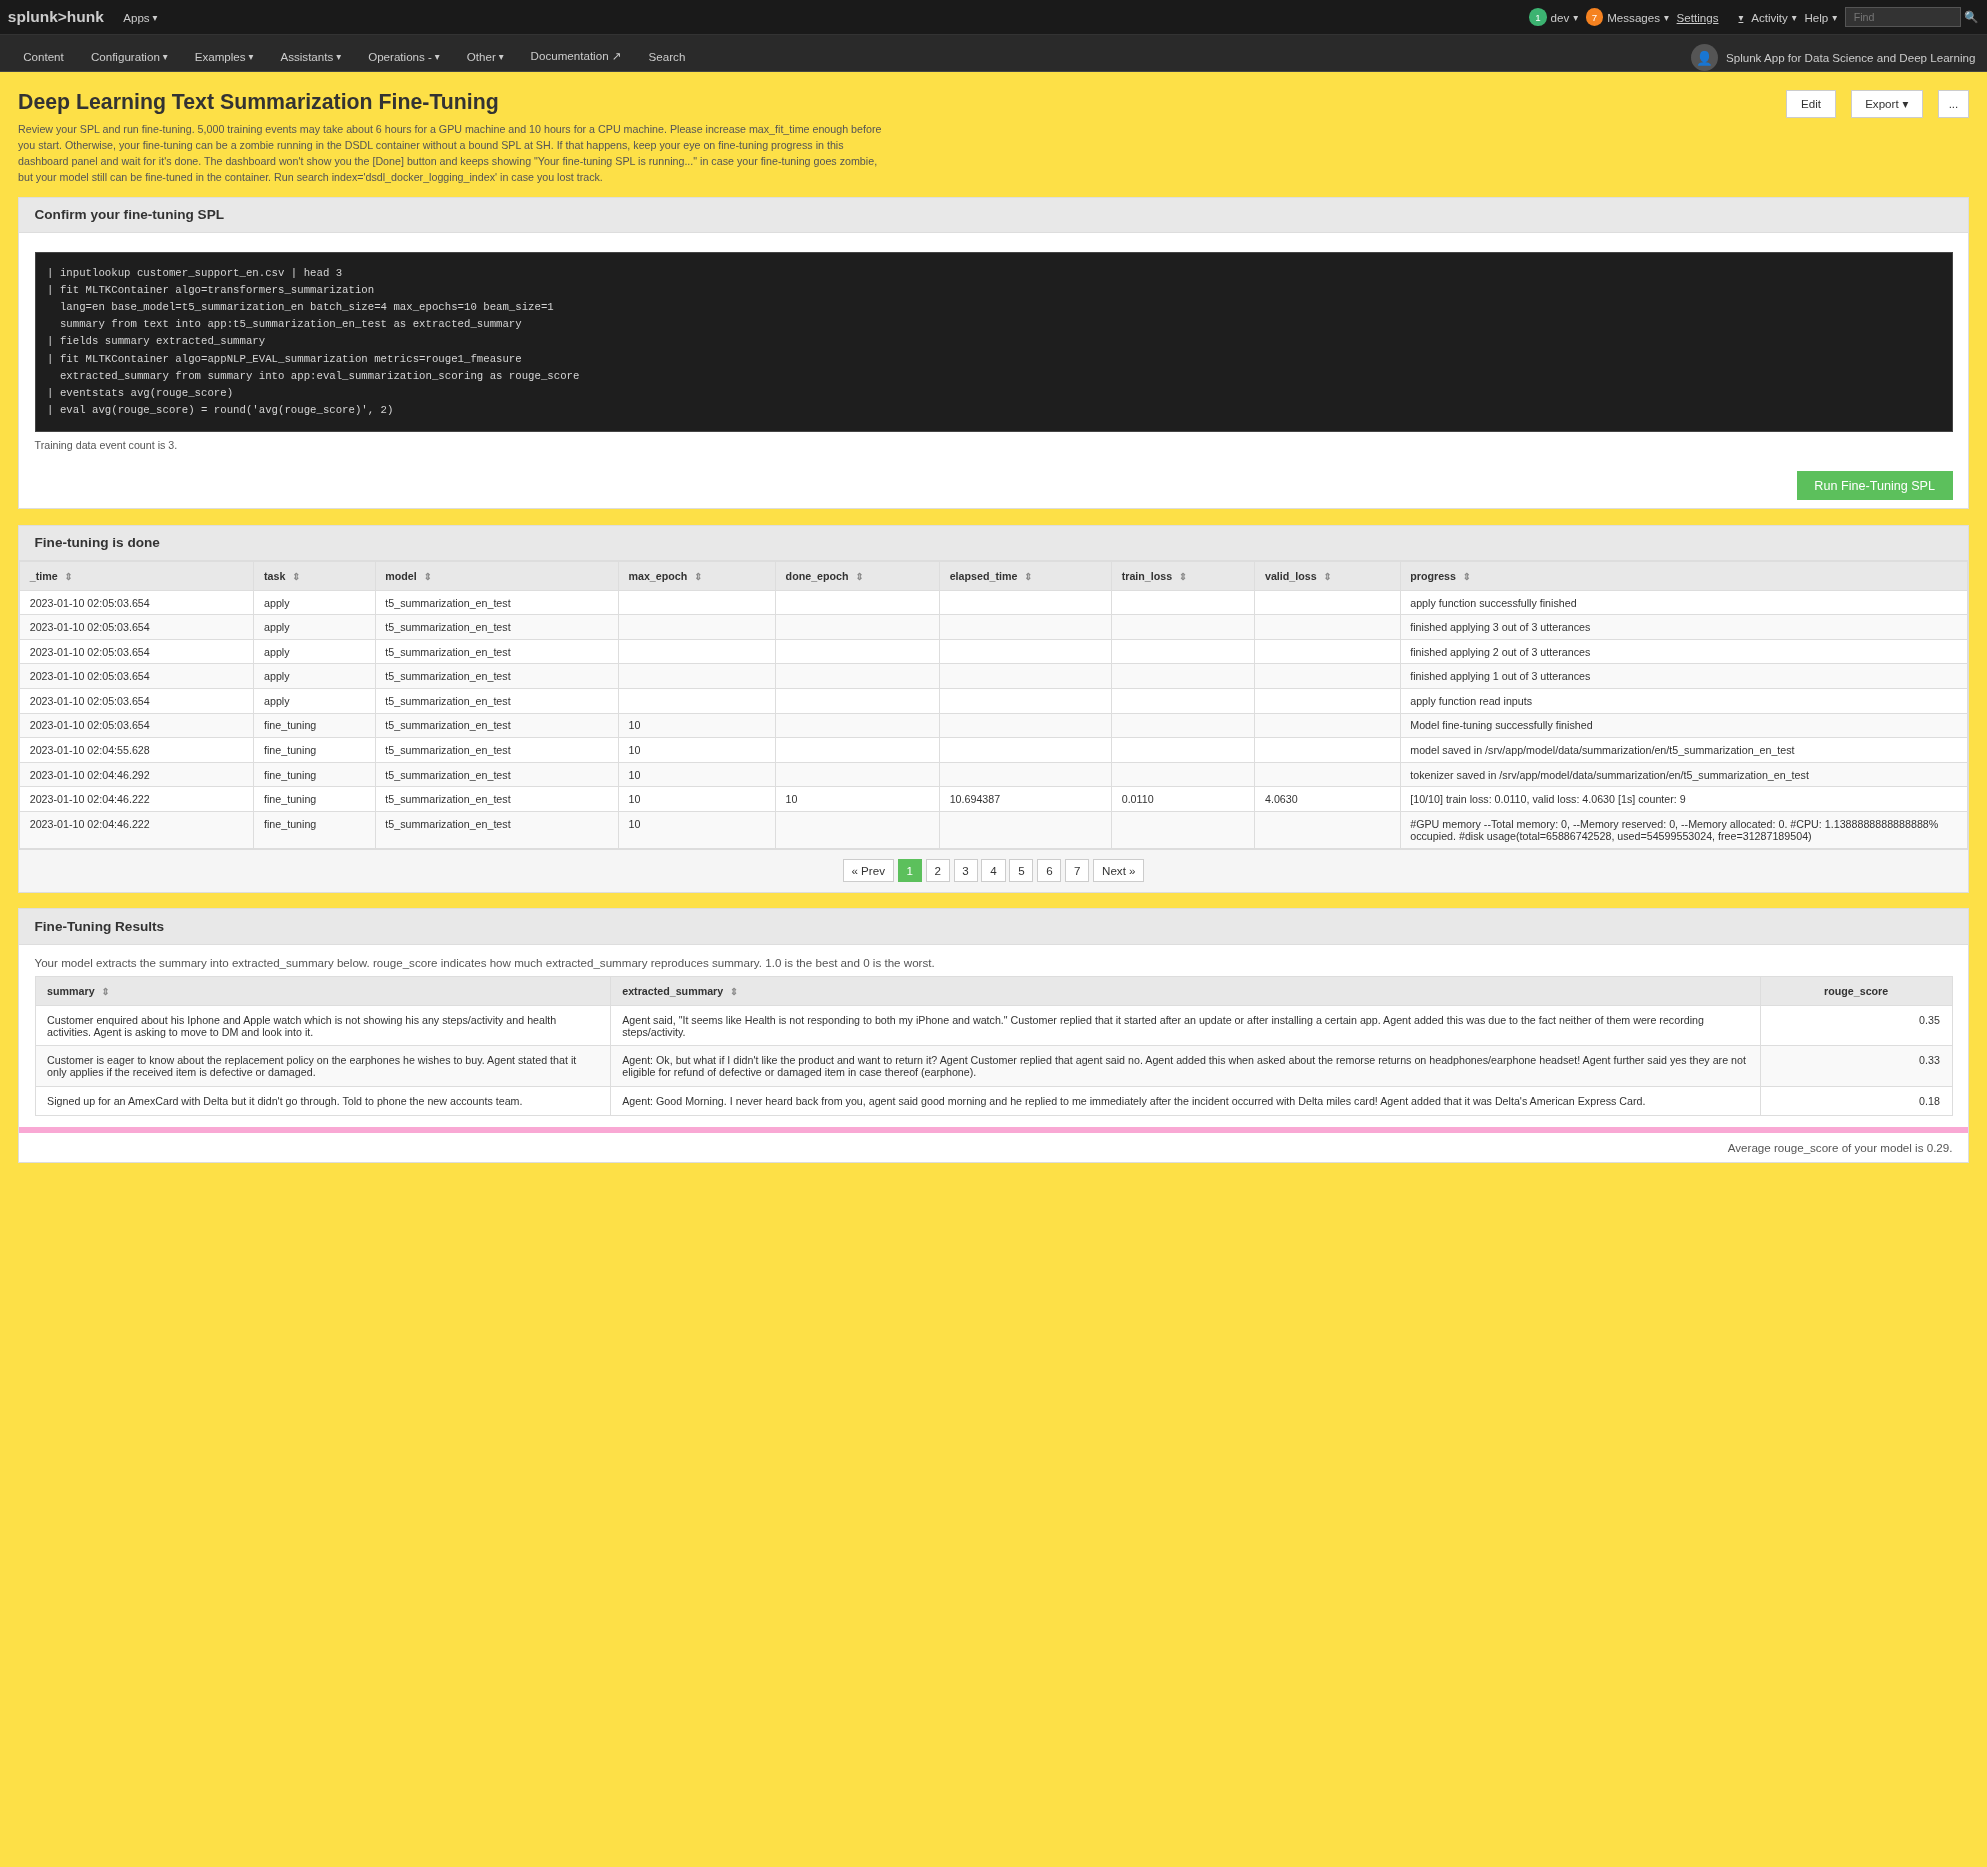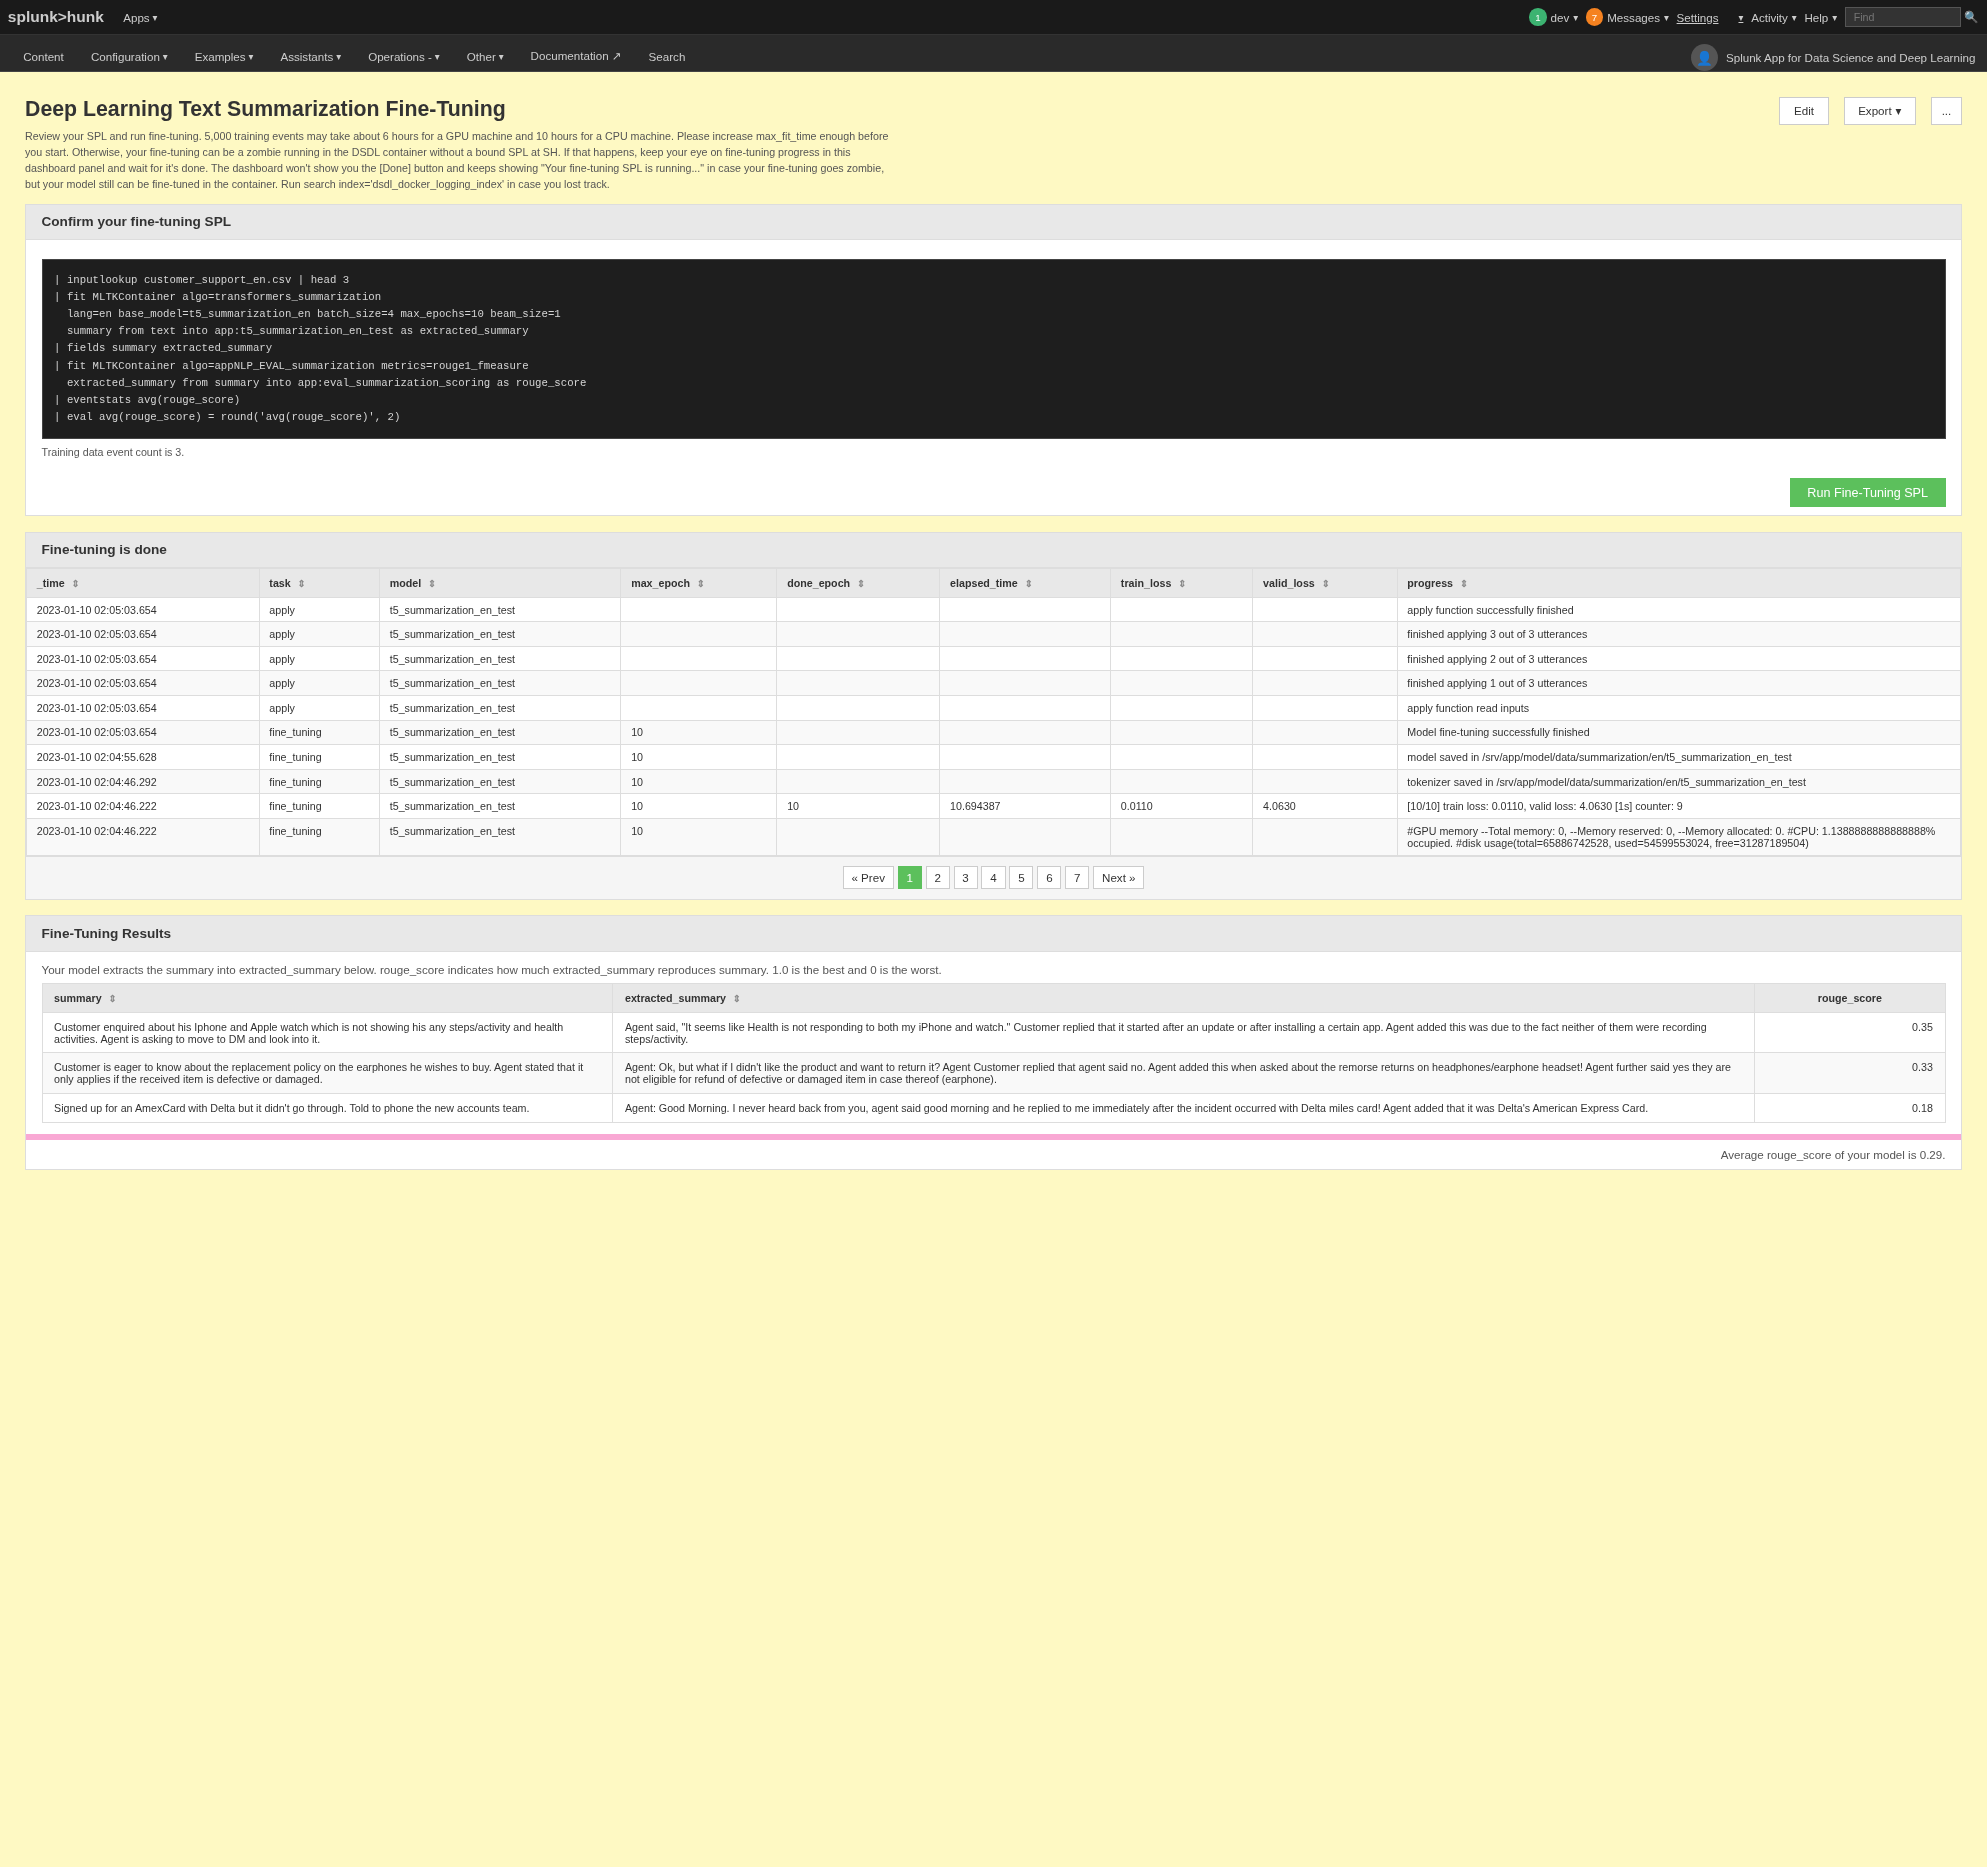--- a/index.html
+++ b/index.html
@@ -104,24 +104,24 @@
       background: #555;
       display: flex;
       align-items: center;
       justify-content: center;
       font-size: 13.6px;
       overflow: hidden;
     }
 
     
     .main-content {
-      background: #fef9c3;
+      background: #fde047;
       color: #333;
       min-height: calc(100vh - 72px);
-      padding: 25px;
+      padding: 18px;
     }
 
     
     .page-header {
       display: flex;
       align-items: flex-start;
       justify-content: space-between;
       margin-bottom: 11.6px;
     }
     .page-title-area h1 {

